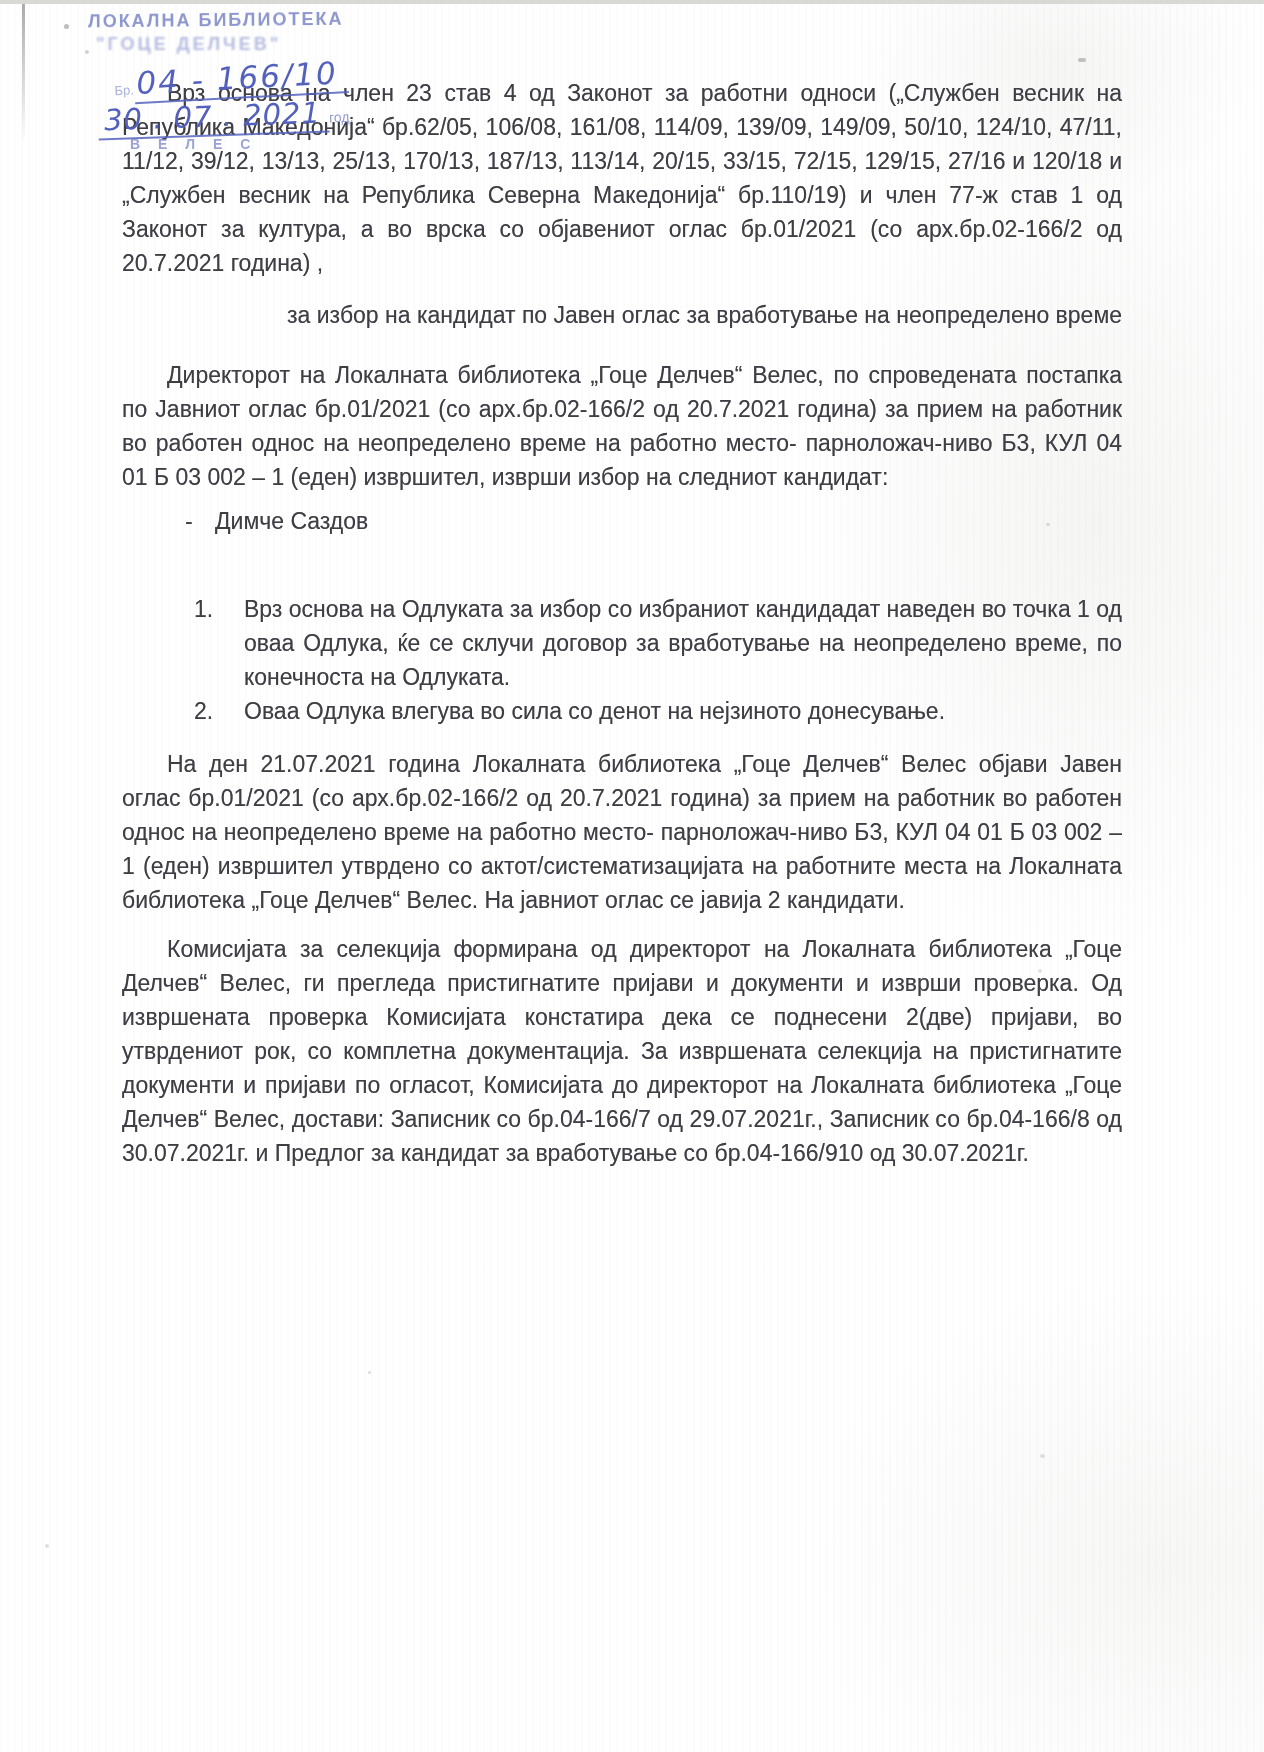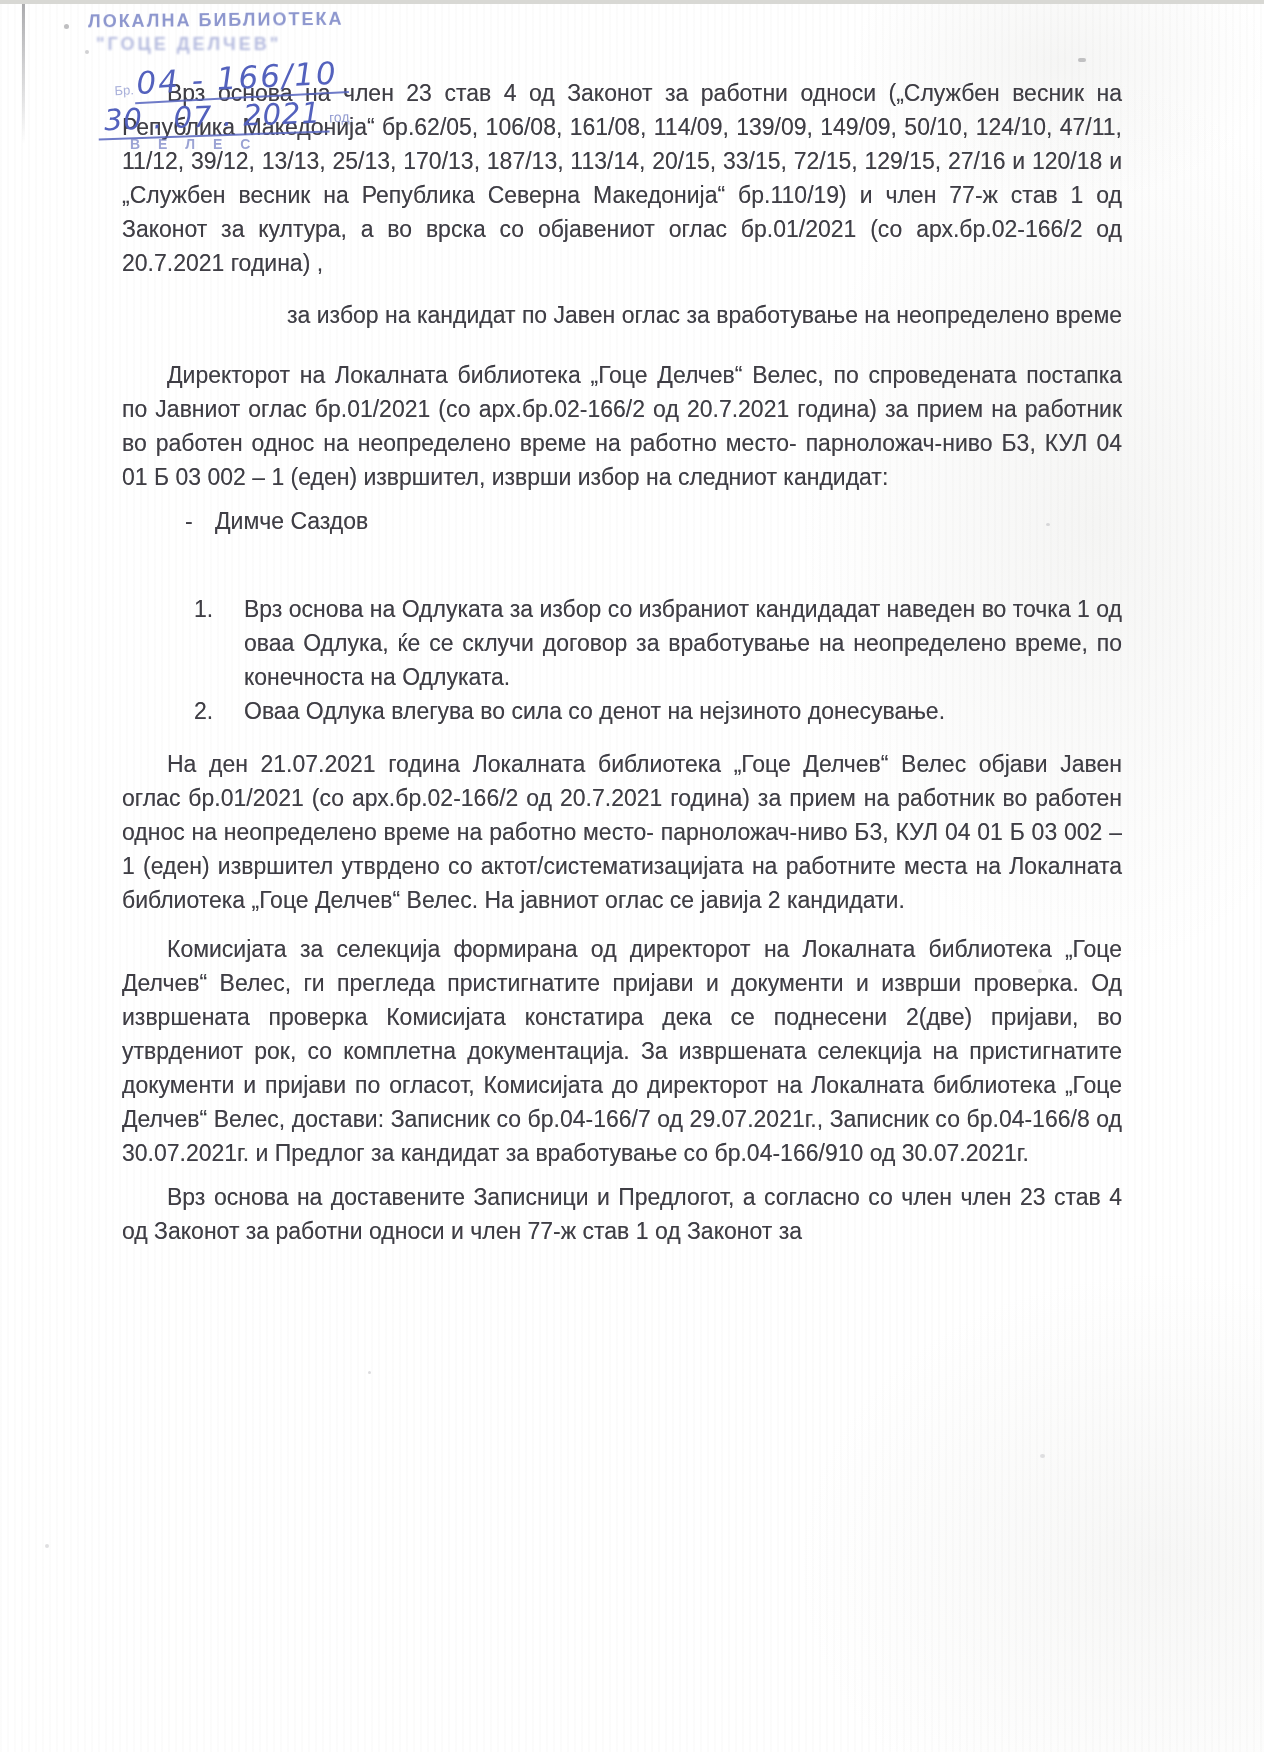--- a/index.html
+++ b/index.html
@@ -140,16 +140,15 @@
         <span class="onum">2.</span>
         <span class="otxt">Оваа Одлука влегува во сила со денот на нејзиното донесување.</span>
       </div>
     </div>
 
 
     <p class="para indent p-r1">На ден 21.07.2021 година Локалната библиотека „Гоце Делчев“ Велес објави Јавен оглас  бр.01/2021 (со арх.бр.02-166/2 од 20.7.2021 година) за прием на работник во работен однос на неопределено време на работно место- парноложач-ниво Б3, КУЛ 04 01 Б 03 002 – 1 (еден) извршител утврдено со актот/систематизацијата на работните места на Локалната библиотека „Гоце Делчев“ Велес. На јавниот  оглас се јавија 2 кандидати.</p>
 
     <p class="para indent p-r2">Комисијата за селекција формирана од директорот на Локалната библиотека „Гоце Делчев“ Велес, ги прегледа пристигнатите пријави и документи и изврши проверка. Од извршената проверка Комисијата констатира дека се поднесени 2(две) пријави, во утврдениот рок, со комплетна документација. За извршената селекција на пристигнатите документи и пријави по огласот, Комисијата до директорот на Локалната библиотека „Гоце Делчев“ Велес, достави: Записник со бр.04-166/7 од 29.07.2021г., Записник со бр.04-166/8 од 30.07.2021г. и Предлог за кандидат за вработување со бр.04-166/910 од 30.07.2021г.</p>
 
-    <p class="para indent p-r3">Врз основа на доставените  Записници и Предлогот, а  согласно со член член 23 став 4 од Законот за работни односи и член 77-ж став 1 од Законот за</p>
   </div>
 
 </div>
 
 </body></html>

